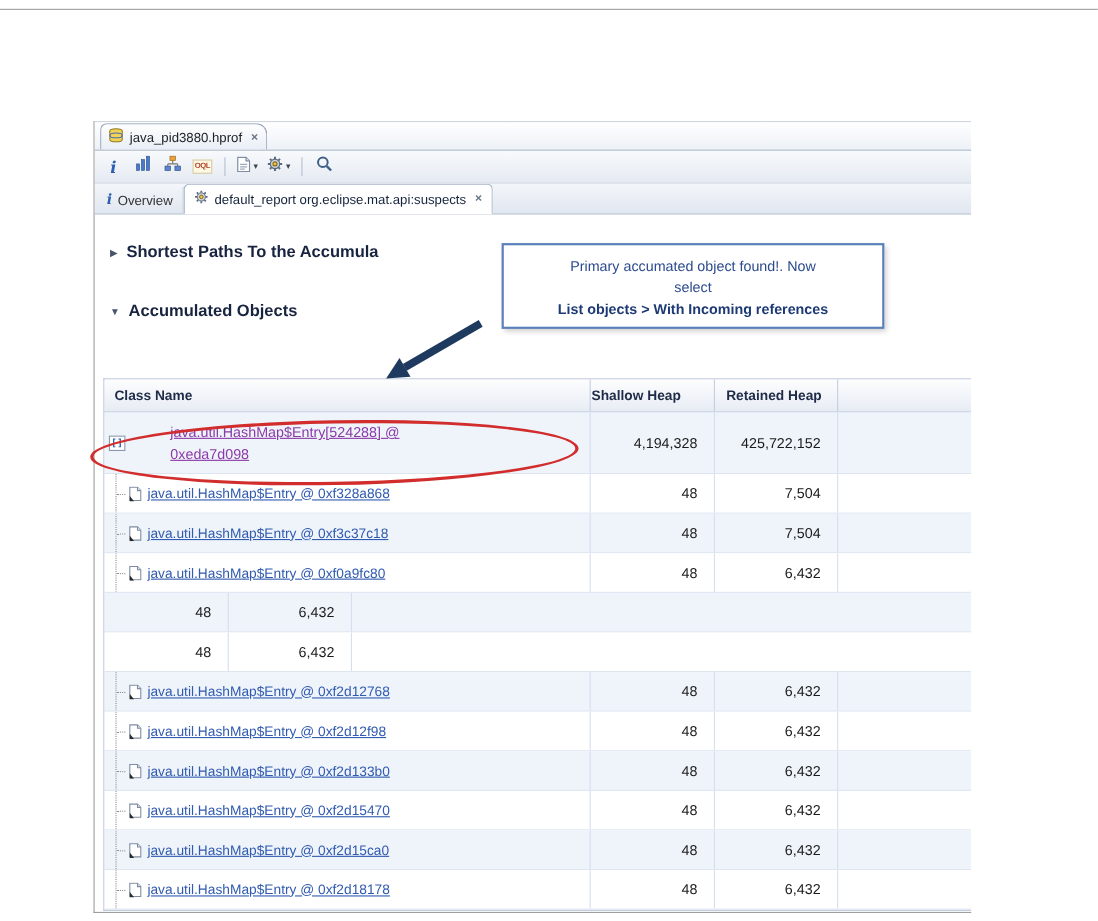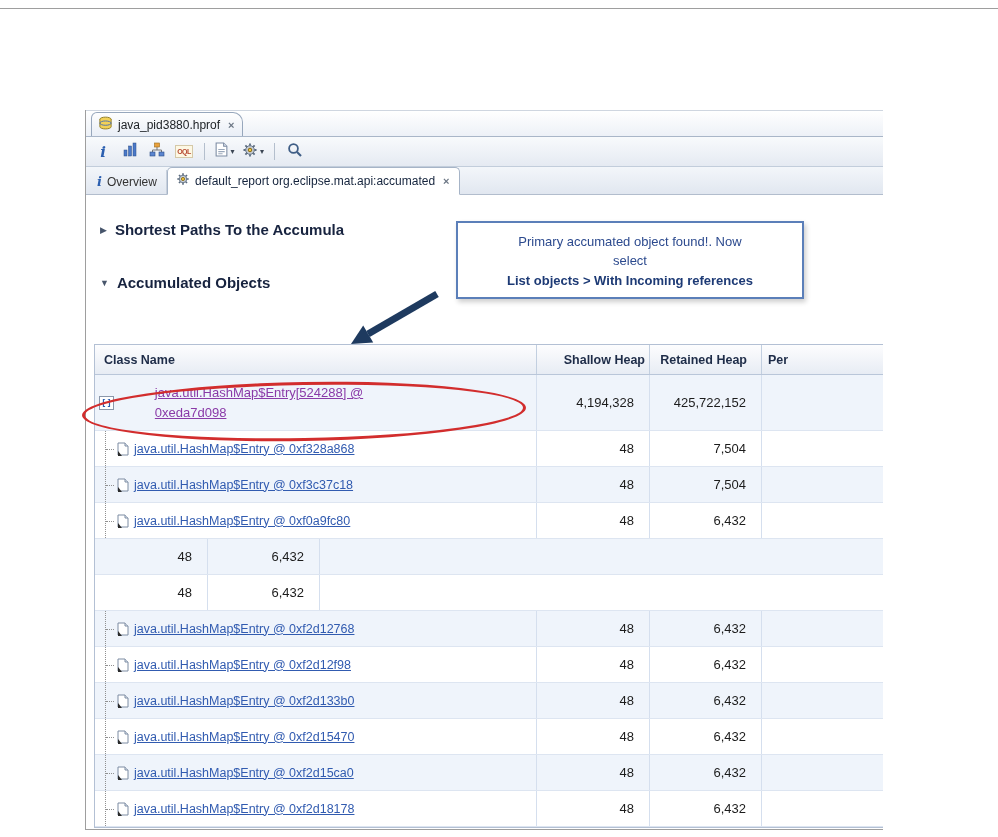--- a/index.html
+++ b/index.html
@@ -64,21 +64,21 @@
   #sec-accumulated { margin-bottom:53px; }
 
   
   .heap-table { border:1px solid #b3c0d4; border-right:none; }
   .thead {
     display:flex; height:30px; font-weight:bold; font-size:12.5px; color:#1e2c48;
     background:linear-gradient(#fdfdfe,#e7ecf4); border-bottom:1px solid #b9c6d9;
   }
   .hcell { display:flex; align-items:center; border-right:1px solid #c2cfe0; }
   .h-class    { flex:0 0 442px; padding-left:9px; }
-  .h-shallow  { flex:0 0 113px; justify-content:flex-end; padding-right:4px; }
+  .h-shallow  { flex:0 0 113px; justify-content:flex-end; padding-right:30px; }
   .h-retained { flex:0 0 112px; justify-content:flex-end; padding-right:14px; }
   .h-per      { flex:1; padding-left:6px; border-right:none; }
 
   .trow { display:flex; min-height:36px; background:#fff; border-bottom:1px solid #dde5f1; }
   .trow.alt { background:#eff4fb; }
   .trow.root { min-height:56px; }
   .cell { border-right:1px solid #d5dfee; }
   .c-class    { flex:0 0 442px; display:flex; align-items:center; overflow:hidden; }
   .c-shallow  { flex:0 0 113px; display:flex; align-items:center; justify-content:flex-end; padding-right:15px; font-size:13px; color:#1c1c1c; }
   .c-retained { flex:0 0 112px; display:flex; align-items:center; justify-content:flex-end; padding-right:15px; font-size:13px; color:#1c1c1c; }
@@ -202,21 +202,21 @@
     <div class="vtab active">
       <span>
         <svg width="14" height="14" viewBox="0 0 16 16">
           <g stroke="#5a6a7e" stroke-width="1.8">
             <path d="M8 1.5 V3.5 M8 12.5 V14.5 M1.5 8 H3.5 M12.5 8 H14.5 M3.4 3.4 L4.8 4.8 M11.2 11.2 L12.6 12.6 M12.6 3.4 L11.2 4.8 M4.8 11.2 L3.4 12.6"></path>
           </g>
           <circle cx="8" cy="8" r="4.3" fill="#c8cfd8" stroke="#5a6a7e"></circle>
           <circle cx="8" cy="8" r="1.8" fill="#f3c840" stroke="#8a6a10"></circle>
         </svg>
       </span>
-      <span>default_report org.eclipse.mat.api:accumated</span>
+      <span>default_report org.eclipse.mat.api:suspects</span>
       <span class="tab-close">×</span>
     </div>
   </div>
 
   <div class="content">
 
     <div class="section-head" id="sec-shortest">
       <span class="twistie">▶</span>
       <span class="sec-title">Shortest Paths To the Accumula</span>
     </div>
@@ -224,21 +224,20 @@
     <div class="section-head" id="sec-accumulated">
       <span class="twistie">▼</span>
       <span class="sec-title">Accumulated Objects</span>
     </div>
 
     <div class="heap-table">
       <div class="thead">
         <div class="hcell h-class">Class Name</div>
         <div class="hcell h-shallow">Shallow Heap</div>
         <div class="hcell h-retained">Retained Heap</div>
-        <div class="hcell h-per">Per</div>
       </div>
       <div>
           <div class="trow alt root">
     <div class="cell c-class">
 
       <span class="array-ic">[]</span>
 
       <a class="link visited">java.util.HashMap$Entry[524288] @ 0xeda7d098</a>
     </div>
     <div class="cell c-shallow">4,194,328</div>

